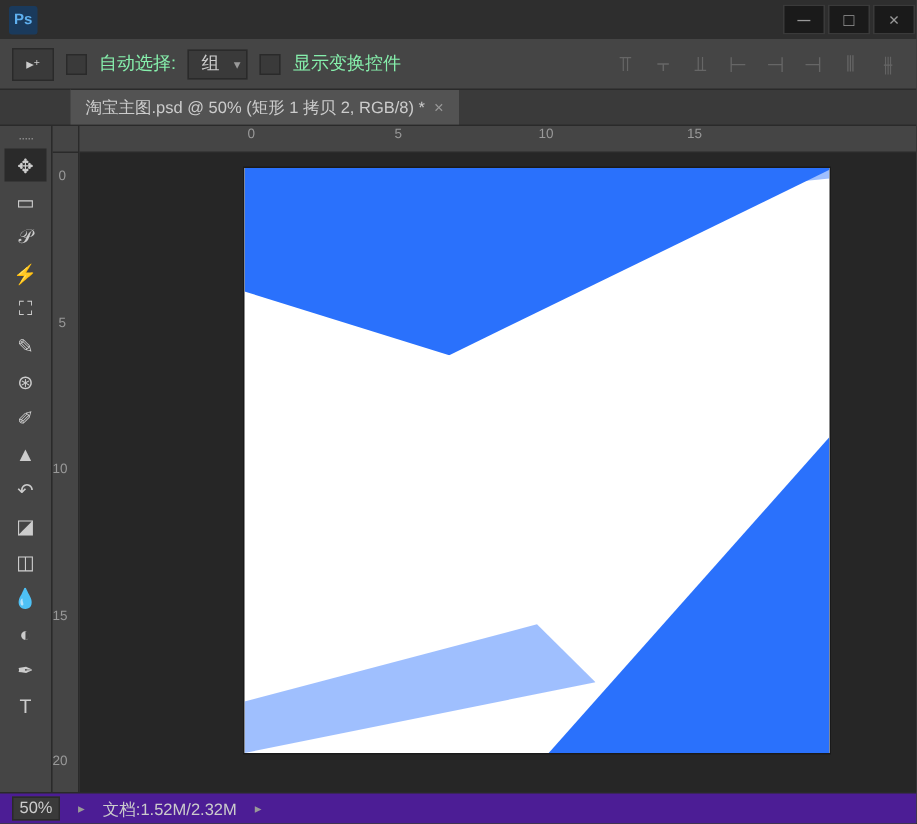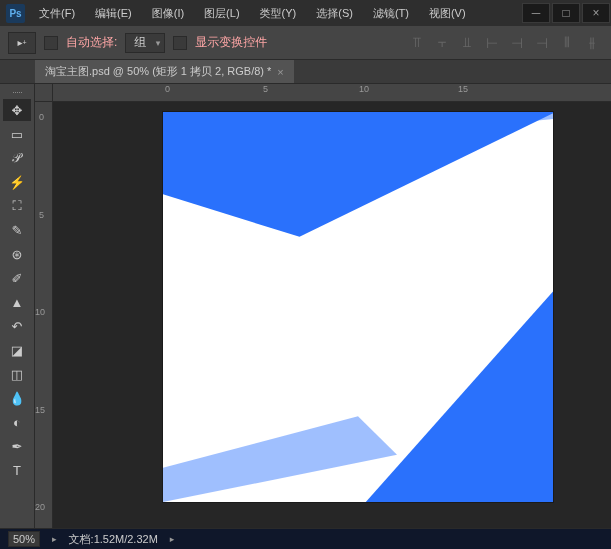--- a/index.html
+++ b/index.html
@@ -1,34 +1,34 @@
 <!DOCTYPE html>
 <html><head>
   <meta charset="utf-8">
   <style>
     * { margin: 0; padding: 0; box-sizing: border-box; }
     body { font-family: "Microsoft YaHei", sans-serif; font-size: 11px; color: #ccc; background: #535353; width: 611px; height: 549px; overflow: hidden; }
     
     .title-bar { height: 26px; background: #2e2e2e; display: flex; align-items: center; padding-left: 6px; }
-    .ps-logo { width: 19px; height: 19px; background: #1a3a5c; color: #5fb0ef; font-weight: bold; font-size: 10px; display: flex; align-items: center; justify-content: center; border-radius: 2px; margin-right: 4px; }
+    .ps-logo { width: 19px; height: 19px; background: #1a3a5c; color: #5fb0ef; font-weight: bold; font-size: 10px; display: flex; align-items: center; justify-content: center; border-radius: 2px; margin-right: 14px; }
     .menu-bar { display: flex; gap: 0; }
     .menu-item { padding: 4px 10px; cursor: default; }
     .window-controls { margin-left: auto; display: flex; }
     .win-btn { width: 28px; height: 20px; background: #1a1a1a; border: 1px solid #3a3a3a; margin: 0 1px; display: flex; align-items: center; justify-content: center; color: #999; font-size: 12px; }
     
     .options-bar { height: 34px; background: #454545; border-bottom: 1px solid #2a2a2a; display: flex; align-items: center; padding: 0 8px; gap: 8px; }
     .tool-indicator { width: 28px; height: 22px; border: 1px solid #2a2a2a; background: #3a3a3a; display: flex; align-items: center; justify-content: center; font-size: 10px; }
     .checkbox { width: 14px; height: 14px; border: 1px solid #2a2a2a; background: #3a3a3a; display: inline-block; vertical-align: middle; }
-    .opt-label { color: #fca5a5; font-size: 12px; }
+    .opt-label { color: #86efac; font-size: 12px; }
     .dropdown { height: 20px; background: #3a3a3a; border: 1px solid #2a2a2a; padding: 0 18px 0 8px; color: #ccc; display: inline-flex; align-items: center; position: relative; font-size: 12px; }
     .dropdown::after { content: "▾"; position: absolute; right: 4px; font-size: 9px; color: #999; }
     .align-btns { margin-left: auto; display: flex; gap: 3px; }
     .icon-btn { width: 22px; height: 22px; display: flex; align-items: center; justify-content: center; color: #666; font-size: 14px; }
     
-    .tab-bar { height: 24px; background: #3a3a3a; display: flex; align-items: flex-end; padding-left: 0; border-bottom: 1px solid #2a2a2a; }
+    .tab-bar { height: 24px; background: #3a3a3a; display: flex; align-items: flex-end; padding-left: 12px; border-bottom: 1px solid #2a2a2a; }
     .doc-tab { background: #535353; padding: 4px 10px; font-size: 11px; color: #ccc; display: flex; align-items: center; gap: 6px; border-top: 1px solid #2a2a2a; margin-left: 35px; }
     .tab-close { color: #999; font-size: 11px; }
     
     .workspace { display: flex; height: 444px; }
     .tools-panel { width: 35px; background: #454545; border-right: 1px solid #2a2a2a; display: flex; flex-direction: column; align-items: center; padding-top: 4px; }
     .tool-btn { width: 28px; height: 22px; display: flex; align-items: center; justify-content: center; margin: 1px 0; color: #ccc; font-size: 13px; position: relative; }
     .tool-btn.active { background: #2a2a2a; }
     .grab-handle { width: 30px; height: 8px; display: flex; align-items: center; justify-content: center; gap: 1px; margin-bottom: 2px; }
     .grab-handle span { width: 1px; height: 1px; background: #888; }
     
@@ -39,39 +39,29 @@
     .ruler-tick { position: absolute; font-size: 9px; color: #999; }
     .canvas { position: absolute; left: 128px; top: 28px; width: 390px; height: 390px; background: white; box-shadow: 0 0 0 1px #1a1a1a; }
     .shape1 { position: absolute; top: 0; left: 0; width: 100%; height: 32%; background: #2a71fc; clip-path: polygon(0 0, 100% 0, 100% 1%, 35% 100%, 0 66%); }
     .shape1a { position: absolute; top: 0; right: 0; width: 73%; height: 36%; background: rgba(42,113,252,0.45); clip-path: polygon(0 10%, 100% 0, 100% 5%, 0 25%); }
     .shape2 { position: absolute; bottom: 0; right: 0; width: 60%; height: 54%; background: #2a71fc; clip-path: polygon(100% 0, 100% 100%, 20% 100%); }
     .shape2a { position: absolute; bottom: 0; left: 0; width: 100%; height: 22%; background: rgba(42,113,252,0.45); clip-path: polygon(0 60%, 50% 0, 60% 45%, 0 100%); }
     
     .watermark { position: absolute; left: 40px; top: 285px; font-family: cursive; font-style: italic; font-size: 24px; color: #d63ad6; font-weight: 500; pointer-events: none; }
     .watermark .heart { color: #d63ad6; font-size: 18px; }
     
-    .status-bar { height: 21px; background: #0f172a; border-top: 1px solid #2a2a2a; display: flex; align-items: center; padding: 0 8px; font-size: 11px; gap: 12px; }
+    .status-bar { height: 21px; background: #4c1d95; border-top: 1px solid #2a2a2a; display: flex; align-items: center; padding: 0 8px; font-size: 11px; gap: 12px; }
     .zoom-field { background: #3a3a3a; border: 1px solid #2a2a2a; padding: 1px 4px; color: #ccc; }
     .status-arrow { color: #999; font-size: 9px; }
   </style>
 </head>
 <body>
 
 <div class="title-bar">
   <div class="ps-logo">Ps</div>
-  <div class="menu-bar">
-    <div class="menu-item">文件(F)</div>
-    <div class="menu-item">编辑(E)</div>
-    <div class="menu-item">图像(I)</div>
-    <div class="menu-item">图层(L)</div>
-    <div class="menu-item">类型(Y)</div>
-    <div class="menu-item">选择(S)</div>
-    <div class="menu-item">滤镜(T)</div>
-    <div class="menu-item">视图(V)</div>
-  </div>
   <div class="window-controls">
     <div class="win-btn">─</div>
     <div class="win-btn">□</div>
     <div class="win-btn">×</div>
   </div>
 </div>
 
 <div class="options-bar">
   <div class="tool-indicator">▸<sub style="font-size:7px">+</sub></div>
   <span class="checkbox"></span>

